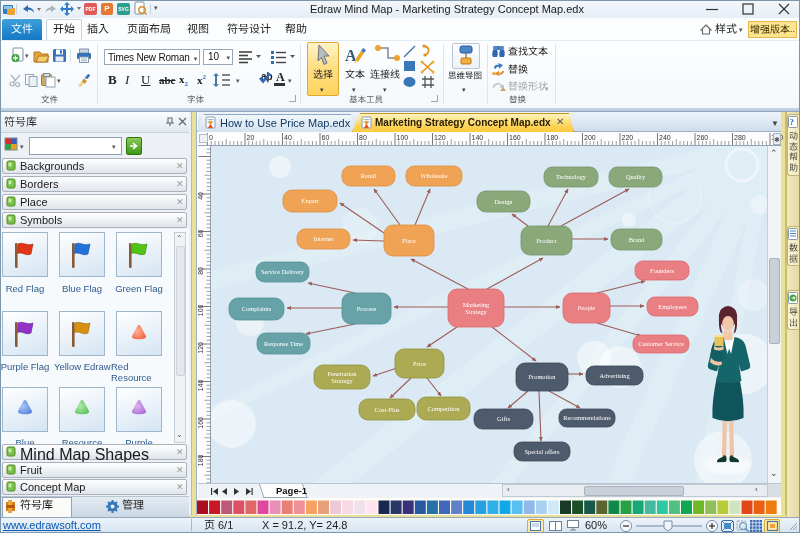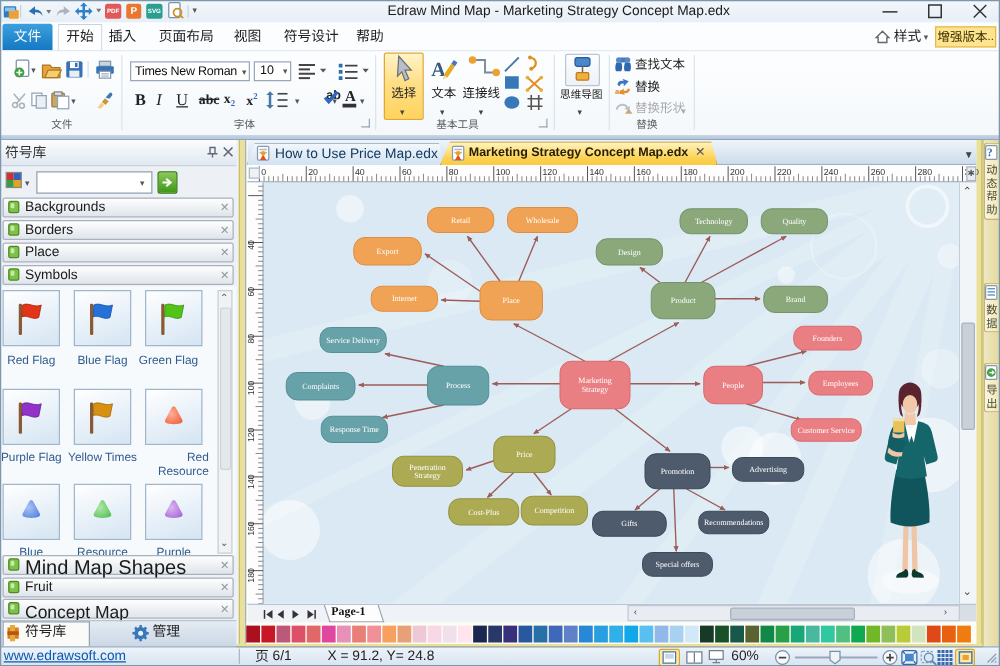--- a/index.html
+++ b/index.html
@@ -327,21 +327,21 @@
     <rect x="5" y="3" width="2.6" height="25" rx="1" fill="#8A5A34"></rect>
     <path d="M8 4 C13 1.5 17 6.5 23 4 L21 14 C16 16.5 12 11.5 7.6 13.5 Z" fill="#2472D8" stroke="#1048A0" stroke-width="0.6"></path>
   </svg>
 <div class="ab" style="left:116px;top:232px;width:46px;height:45px;background:linear-gradient(160deg,#FFFFFF,#E7F0F8 55%,#D5E5F2);border:1px solid #9FB6CC"></div>
 <svg class="ico" width="30" height="30" style="left:124px;top:240px">
     <rect x="5" y="3" width="2.6" height="25" rx="1" fill="#8A5A34"></rect>
     <path d="M8 4 C13 1.5 17 6.5 23 4 L21 14 C16 16.5 12 11.5 7.6 13.5 Z" fill="#52C418" stroke="#2E8A00" stroke-width="0.6"></path>
   </svg>
 <div class="ab" style="left:-3px;top:283px;width:56px;text-align:center;font-size:9.5px;color:#2F5B8E;white-space:nowrap;line-height:11px">Red Flag</div>
 <div class="ab" style="left:54px;top:283px;width:56px;text-align:center;font-size:9.5px;color:#2F5B8E;white-space:nowrap;line-height:11px">Blue Flag</div>
-<div class="ab" style="left:111px;top:283px;width:56px;text-align:left;font-size:9.5px;color:#2F5B8E;white-space:nowrap;line-height:11px">Green Flag</div>
+<div class="ab" style="left:111px;top:283px;width:56px;text-align:center;font-size:9.5px;color:#2F5B8E;white-space:nowrap;line-height:11px">Green Flag</div>
 <div class="ab" style="left:2px;top:311px;width:46px;height:45px;background:linear-gradient(160deg,#FFFFFF,#E7F0F8 55%,#D5E5F2);border:1px solid #9FB6CC"></div>
 <svg class="ico" width="30" height="30" style="left:10px;top:319px">
     <rect x="5" y="3" width="2.6" height="25" rx="1" fill="#8A5A34"></rect>
     <path d="M8 4 C13 1.5 17 6.5 23 4 L21 14 C16 16.5 12 11.5 7.6 13.5 Z" fill="#9232C8" stroke="#601890" stroke-width="0.6"></path>
   </svg>
 <div class="ab" style="left:59px;top:311px;width:46px;height:45px;background:linear-gradient(160deg,#FFFFFF,#E7F0F8 55%,#D5E5F2);border:1px solid #9FB6CC"></div>
 <svg class="ico" width="30" height="30" style="left:67px;top:319px">
     <rect x="5" y="3" width="2.6" height="25" rx="1" fill="#8A5A34"></rect>
     <path d="M8 4 C13 1.5 17 6.5 23 4 L21 14 C16 16.5 12 11.5 7.6 13.5 Z" fill="#D89010" stroke="#9A6400" stroke-width="0.6"></path>
   </svg>
@@ -349,22 +349,22 @@
 <svg class="ico" width="30" height="30" style="left:124px;top:318px">
     <defs>
       <radialGradient id="gFFB098" cx="0.36" cy="0.42" r="0.75">
         <stop offset="0" stop-color="#FFB098"></stop>
         <stop offset="1" stop-color="#F06038"></stop>
       </radialGradient>
     </defs>
     <path d="M15 7 Q16.3 7 17.2 9.2 L21.8 17.8 Q23 20.3 18.8 21 Q15 21.6 11.2 21 Q7 20.3 8.2 17.8 L12.8 9.2 Q13.7 7 15 7 Z" fill="url(#gFFB098)"></path>
   </svg>
 <div class="ab" style="left:-3px;top:361px;width:56px;text-align:center;font-size:9.5px;color:#2F5B8E;white-space:nowrap;line-height:11px">Purple Flag</div>
-<div class="ab" style="left:54px;top:361px;width:56px;text-align:center;font-size:9.5px;color:#2F5B8E;white-space:nowrap;line-height:11px">Yellow Times</div>
-<div class="ab" style="left:111px;top:361px;width:56px;text-align:right;font-size:9.5px;color:#2F5B8E;white-space:nowrap;line-height:11px">Red<br>Resource</div>
+<div class="ab" style="left:54px;top:361px;width:56px;text-align:center;font-size:9.5px;color:#2F5B8E;white-space:nowrap;line-height:11px">Yellow Edraw</div>
+<div class="ab" style="left:111px;top:361px;width:56px;text-align:left;font-size:9.5px;color:#2F5B8E;white-space:nowrap;line-height:11px">Red<br>Resource</div>
 <div class="ab" style="left:2px;top:387px;width:46px;height:45px;background:linear-gradient(160deg,#FFFFFF,#E7F0F8 55%,#D5E5F2);border:1px solid #9FB6CC"></div>
 <svg class="ico" width="30" height="30" style="left:10px;top:393px">
     <defs>
       <radialGradient id="gA8C4F4" cx="0.36" cy="0.42" r="0.75">
         <stop offset="0" stop-color="#A8C4F4"></stop>
         <stop offset="1" stop-color="#5582E0"></stop>
       </radialGradient>
     </defs>
     <path d="M15 7 Q16.3 7 17.2 9.2 L21.8 17.8 Q23 20.3 18.8 21 Q15 21.6 11.2 21 Q7 20.3 8.2 17.8 L12.8 9.2 Q13.7 7 15 7 Z" fill="url(#gA8C4F4)"></path>
   </svg>
@@ -407,21 +407,21 @@
     <rect x="0" y="0" width="8" height="9" rx="1.5" fill="#7CC24A" stroke="#4E8A20"></rect>
     <rect x="1.5" y="1.5" width="3" height="4" rx="1" fill="#C8EAA8"></rect>
   </svg>
 <div class="ab" style="left:20px;top:464px;font-size:11px;color:#1A1A1A">Fruit</div>
 <div class="ab" style="left:176px;top:465px;font-size:9px;color:#999">✕</div>
 <div class="ab" style="left:2px;top:479px;width:185px;height:16px;background:linear-gradient(#FEFEFE,#DFE5EB);border:1px solid #A9B1BB;border-radius:2px"></div>
 <svg class="ico" width="9" height="10" style="left:7px;top:482px">
     <rect x="0" y="0" width="8" height="9" rx="1.5" fill="#7CC24A" stroke="#4E8A20"></rect>
     <rect x="1.5" y="1.5" width="3" height="4" rx="1" fill="#C8EAA8"></rect>
   </svg>
-<div class="ab" style="left:20px;top:481px;font-size:14px;color:#1A1A1A">Concept Map</div>
+<div class="ab" style="left:20px;top:481px;font-size:11px;color:#1A1A1A">Concept Map</div>
 <div class="ab" style="left:176px;top:482px;font-size:9px;color:#999">✕</div>
 <div class="ab" style="left:0;top:496px;width:189px;height:21px;background:linear-gradient(#E4EBF2,#CBD8E5);border-top:1px solid #B8C4D0"></div>
 <div class="ab" style="left:2px;top:497px;width:70px;height:20px;background:#FAFBF8;border:1px solid #98A4B2;border-bottom:none"></div>
 <svg class="ico" width="12" height="12" style="left:6px;top:500px">
     <rect x="0" y="2" width="9" height="9" fill="#D88018"></rect>
     <rect x="2" y="0" width="4" height="13" fill="#E8A840"></rect>
     <rect x="0" y="5" width="9" height="3" fill="#B85810"></rect>
   </svg>
 <svg style="position:absolute;left:20px;top:499px;overflow:visible" width="34" height="14">
     <path transform="translate(0,9.68)" d="M4.3 -3C4.8 -2.3 5.4 -1.4 5.7 -0.8L6.4 -1.3C6.1 -1.8 5.5 -2.7 5 -3.4ZM8.1 -6V-4.8H3.7V-4H8.1V-0.2C8.1 0 8 0.1 7.8 0.1C7.6 0.1 6.9 0.1 6.1 0.1C6.2 0.3 6.3 0.6 6.4 0.9C7.3 0.9 8 0.8 8.4 0.7C8.7 0.6 8.9 0.4 8.9 -0.2V-4H10.4V-4.8H8.9V-6ZM2.9 -6C2.3 -4.9 1.4 -3.7 0.5 -2.9C0.6 -2.7 0.9 -2.4 1 -2.2C1.4 -2.5 1.7 -2.9 2.1 -3.3V0.9H2.9V-4.5C3.2 -4.9 3.4 -5.3 3.6 -5.8ZM2 -9.3C1.7 -8.2 1.1 -7.1 0.4 -6.4C0.6 -6.3 0.9 -6 1.1 -5.9C1.5 -6.3 1.8 -6.9 2.1 -7.5H2.7C2.9 -7 3.2 -6.4 3.4 -6L4.1 -6.2C4 -6.6 3.7 -7 3.5 -7.5H5.2V-8.2H2.5C2.6 -8.5 2.7 -8.8 2.8 -9.1ZM6.3 -9.3C6 -8.2 5.4 -7.1 4.7 -6.4C4.9 -6.3 5.2 -6.1 5.4 -6C5.8 -6.4 6.1 -6.9 6.4 -7.5H7.2C7.5 -7 7.9 -6.5 8 -6.1L8.7 -6.4C8.6 -6.7 8.3 -7.1 8.1 -7.5H10.3V-8.2H6.8C6.9 -8.5 7 -8.8 7.1 -9.1Z M13.9 -8.1H19.2V-6.3H13.9ZM13.1 -8.8V-5.6H20.1V-8.8ZM11.5 -4.7V-3.9H13.9C13.7 -3.1 13.3 -2.2 13.1 -1.6L13.9 -1.4L14.2 -2.2H19.1C18.9 -0.8 18.7 -0.2 18.4 0C18.2 0.1 18.1 0.1 17.8 0.1C17.5 0.1 16.7 0.1 15.9 0.1C16.1 0.3 16.2 0.6 16.2 0.8C17 0.9 17.7 0.9 18.1 0.9C18.5 0.9 18.8 0.8 19.1 0.6C19.5 0.2 19.8 -0.6 20 -2.6C20.1 -2.7 20.1 -3 20.1 -3H14.5L14.8 -3.9H21.4V-4.7Z M25.6 -2.7C25.7 -2.8 26 -2.8 26.6 -2.8H28.5V-1.6H24.6V-0.8H28.5V0.9H29.3V-0.8H32.5V-1.6H29.3V-2.8H31.8V-3.6H29.3V-4.8H28.5V-3.6H26.4C26.8 -4.1 27.1 -4.7 27.4 -5.3H32V-6H27.8L28.1 -6.8L27.3 -7.1C27.2 -6.8 27 -6.4 26.9 -6H24.9V-5.3H26.5C26.3 -4.7 26 -4.3 25.9 -4.1C25.7 -3.8 25.5 -3.5 25.3 -3.5C25.4 -3.3 25.5 -2.9 25.6 -2.7ZM27.2 -9C27.3 -8.8 27.5 -8.4 27.7 -8.1H23.3V-4.9C23.3 -3.4 23.3 -1.1 22.3 0.5C22.5 0.5 22.9 0.8 23 0.9C24 -0.7 24.1 -3.2 24.1 -4.9V-7.3H32.5V-8.1H28.6C28.5 -8.5 28.2 -8.9 28 -9.2Z" fill="#222222"></path>
@@ -749,21 +749,21 @@
 <div class="ab" style="left:197.5px;top:483px;width:583.5px;height:15px;background:#EFF3F7;border-top:1px solid #B8C4D2"></div>
 <svg class="ico" width="54" height="9" style="left:210px;top:487px">
     <g fill="#333">
       <path d="M1 1 h1.2 v7 h-1.2 z M3 4.5 L8 1 v7 z"></path>
       <path d="M12 4.5 L17 1 v7 z"></path>
       <path d="M24 1 l5 3.5 -5 3.5 z"></path>
       <path d="M36 1 l5 3.5 -5 3.5 z M41.5 1 h1.2 v7 h-1.2 z"></path>
     </g>
   </svg>
 <div class="ab" style="left:259px;top:484px;width:44px;height:14px;background:#FDFDFE;border:1px solid #98A6B4;border-top:none;transform:skewX(18deg);transform-origin:top left"></div>
-<div class="ab" style="left:265px;top:485px;font-size:9.5px;font-weight:bold;font-family:Liberation Serif, serif;color:#111">Page-1</div>
+<div class="ab" style="left:276px;top:485px;font-size:9.5px;font-weight:bold;font-family:Liberation Sans, sans-serif;color:#111">Page-1</div>
 <div class="ab" style="left:502px;top:484px;width:266px;height:13px;background:#E9EDF2;border:1px solid #C0CAD4"></div>
 <div class="ab" style="left:507px;top:485px;font-size:8px;color:#444">‹</div>
 <div class="ab" style="left:755px;top:485px;font-size:8px;color:#444">›</div>
 <div class="ab" style="left:584px;top:485.5px;width:100px;height:10px;background:#C9D0D8;border:1px solid #A8B2BE;border-radius:2px"></div>
 <div class="ab" style="left:768px;top:484px;width:13px;height:13px;background:#D8DEE4"></div>
 <div class="ab" style="left:197px;top:498px;width:584px;height:17px;background:#FDFDF6"></div>
 <svg class="ico" width="588" height="17" style="left:193px;top:498px">
     <rect x="4.00" y="2.5" width="11" height="13.5" fill="#AA1020"></rect>
     <rect x="16.10" y="2.5" width="11" height="13.5" fill="#C81828"></rect>
     <rect x="28.20" y="2.5" width="11" height="13.5" fill="#BE5878"></rect>

